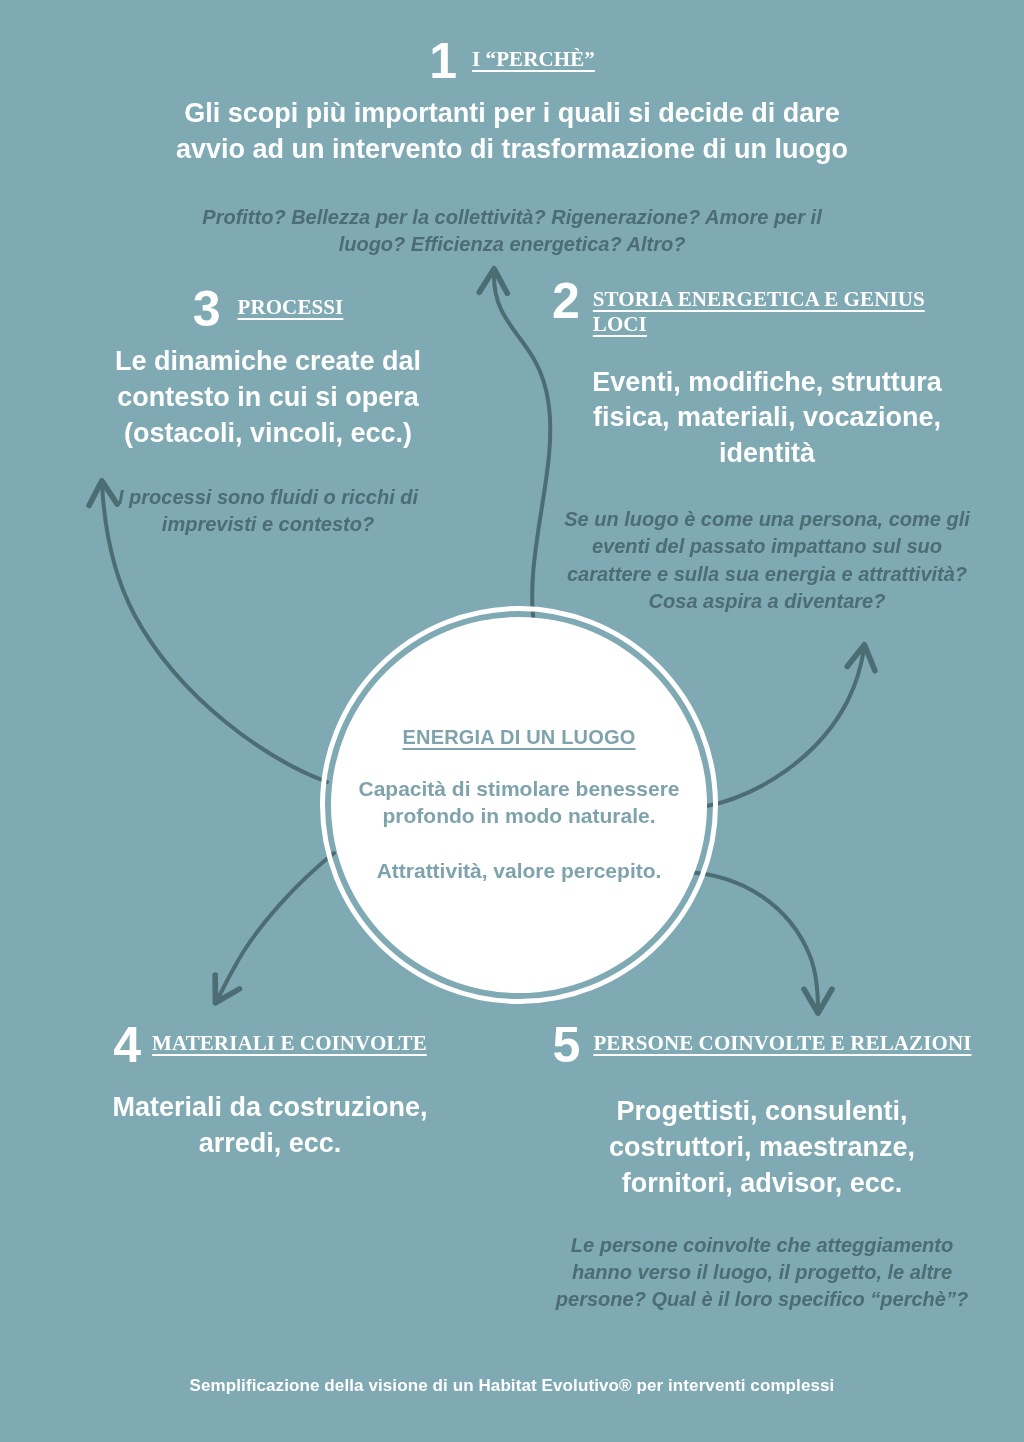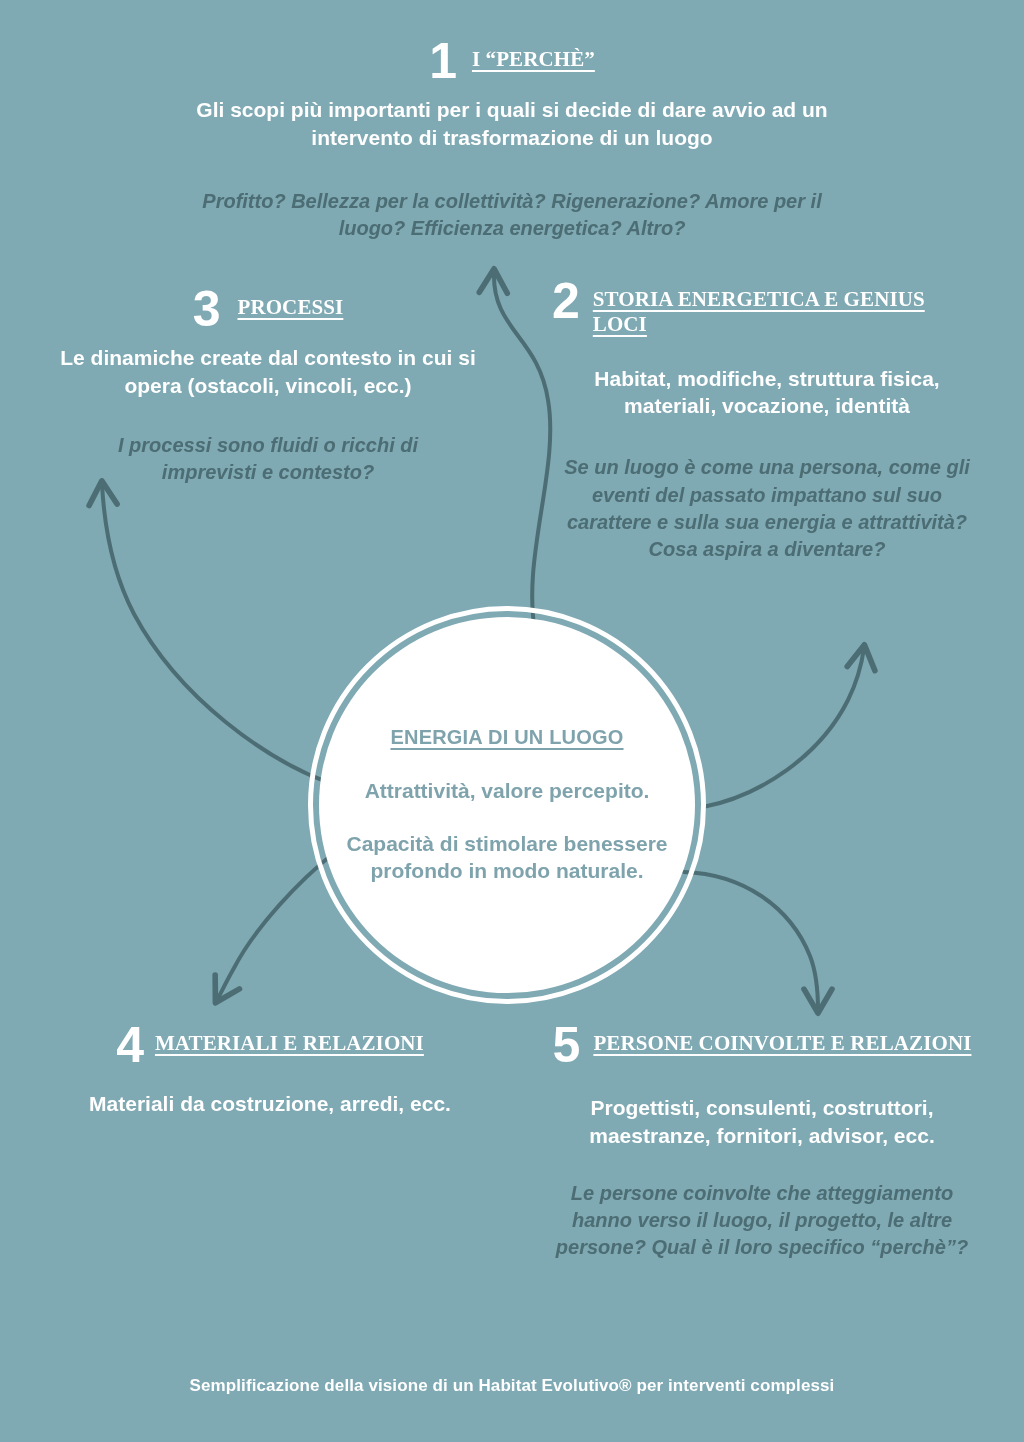--- a/index.html
+++ b/index.html
@@ -56,21 +56,21 @@
     letter-spacing: 0.1px;
     text-decoration: underline;
     text-underline-offset: 4px;
     text-decoration-thickness: 2px;
     padding-top: 9px;
     font-family: Liberation Serif, serif;
   }
   .sec-body {
     color: #ffffff;
     font-weight: 700;
-    font-size: 21px;
+    font-size: 27px;
     line-height: 1.33;
     text-align: center;
   }
   .sec-q {
     color: #4c6d73;
     font-style: italic;
     font-weight: 600;
     font-size: 20px;
     line-height: 1.36;
     text-align: center;
@@ -104,21 +104,21 @@
   
   #sec5 { left: 552px; top: 1022px; width: 420px; }
   #sec5 .sec-head { justify-content: center; gap: 14px; }
   #sec5 .sec-title { text-align: center; }
   #sec5 .sec-body { margin-top: 26px; padding: 0 14px; }
   #sec5 .sec-q { margin-top: 30px; padding: 0 2px; }
 
   
   #center-circle {
     position: absolute;
-    left: 308px;
+    left: 320px;
     top: 606px;
     width: 398px;
     height: 398px;
     border-radius: 50%;
     border: 5px solid #ffffff;
     box-sizing: border-box;
     display: flex;
     align-items: center;
     justify-content: center;
   }
@@ -203,36 +203,36 @@
     </div>
     <div class="sec-body">Le dinamiche create dal contesto in cui si opera (ostacoli, vincoli, ecc.)</div>
     <div class="sec-q">I processi sono fluidi o ricchi di imprevisti e contesto?</div>
   </div>
 
   <div class="sec" id="sec2">
     <div class="sec-head">
       <div class="sec-num">2</div>
       <div class="sec-title">STORIA ENERGETICA E GENIUS LOCI</div>
     </div>
-    <div class="sec-body">Habitat, modifiche, struttura fisica, materiali, vocazione, identità</div>
+    <div class="sec-body">Eventi, modifiche, struttura fisica, materiali, vocazione, identità</div>
     <div class="sec-q">Se un luogo è come una persona, come gli eventi del passato impattano sul suo carattere e sulla sua energia e attrattività? Cosa aspira a diventare?</div>
   </div>
 
   <div id="center-circle">
     <div id="center-disc">
       <div class="circle-title">ENERGIA DI UN LUOGO</div>
+      <div class="circle-p">Capacità di stimolare benessere profondo in modo naturale.</div>
       <div class="circle-p second">Attrattività, valore percepito.</div>
-      <div class="circle-p">Capacità di stimolare benessere profondo in modo naturale.</div>
     </div>
   </div>
 
   <div class="sec" id="sec4">
     <div class="sec-head">
       <div class="sec-num">4</div>
-      <div class="sec-title">MATERIALI E RELAZIONI</div>
+      <div class="sec-title">MATERIALI E COINVOLTE</div>
     </div>
     <div class="sec-body">Materiali da costruzione, arredi, ecc.</div>
   </div>
 
   <div class="sec" id="sec5">
     <div class="sec-head">
       <div class="sec-num">5</div>
       <div class="sec-title">PERSONE COINVOLTE E RELAZIONI</div>
     </div>
     <div class="sec-body">Progettisti, consulenti, costruttori, maestranze, fornitori, advisor, ecc.</div>

